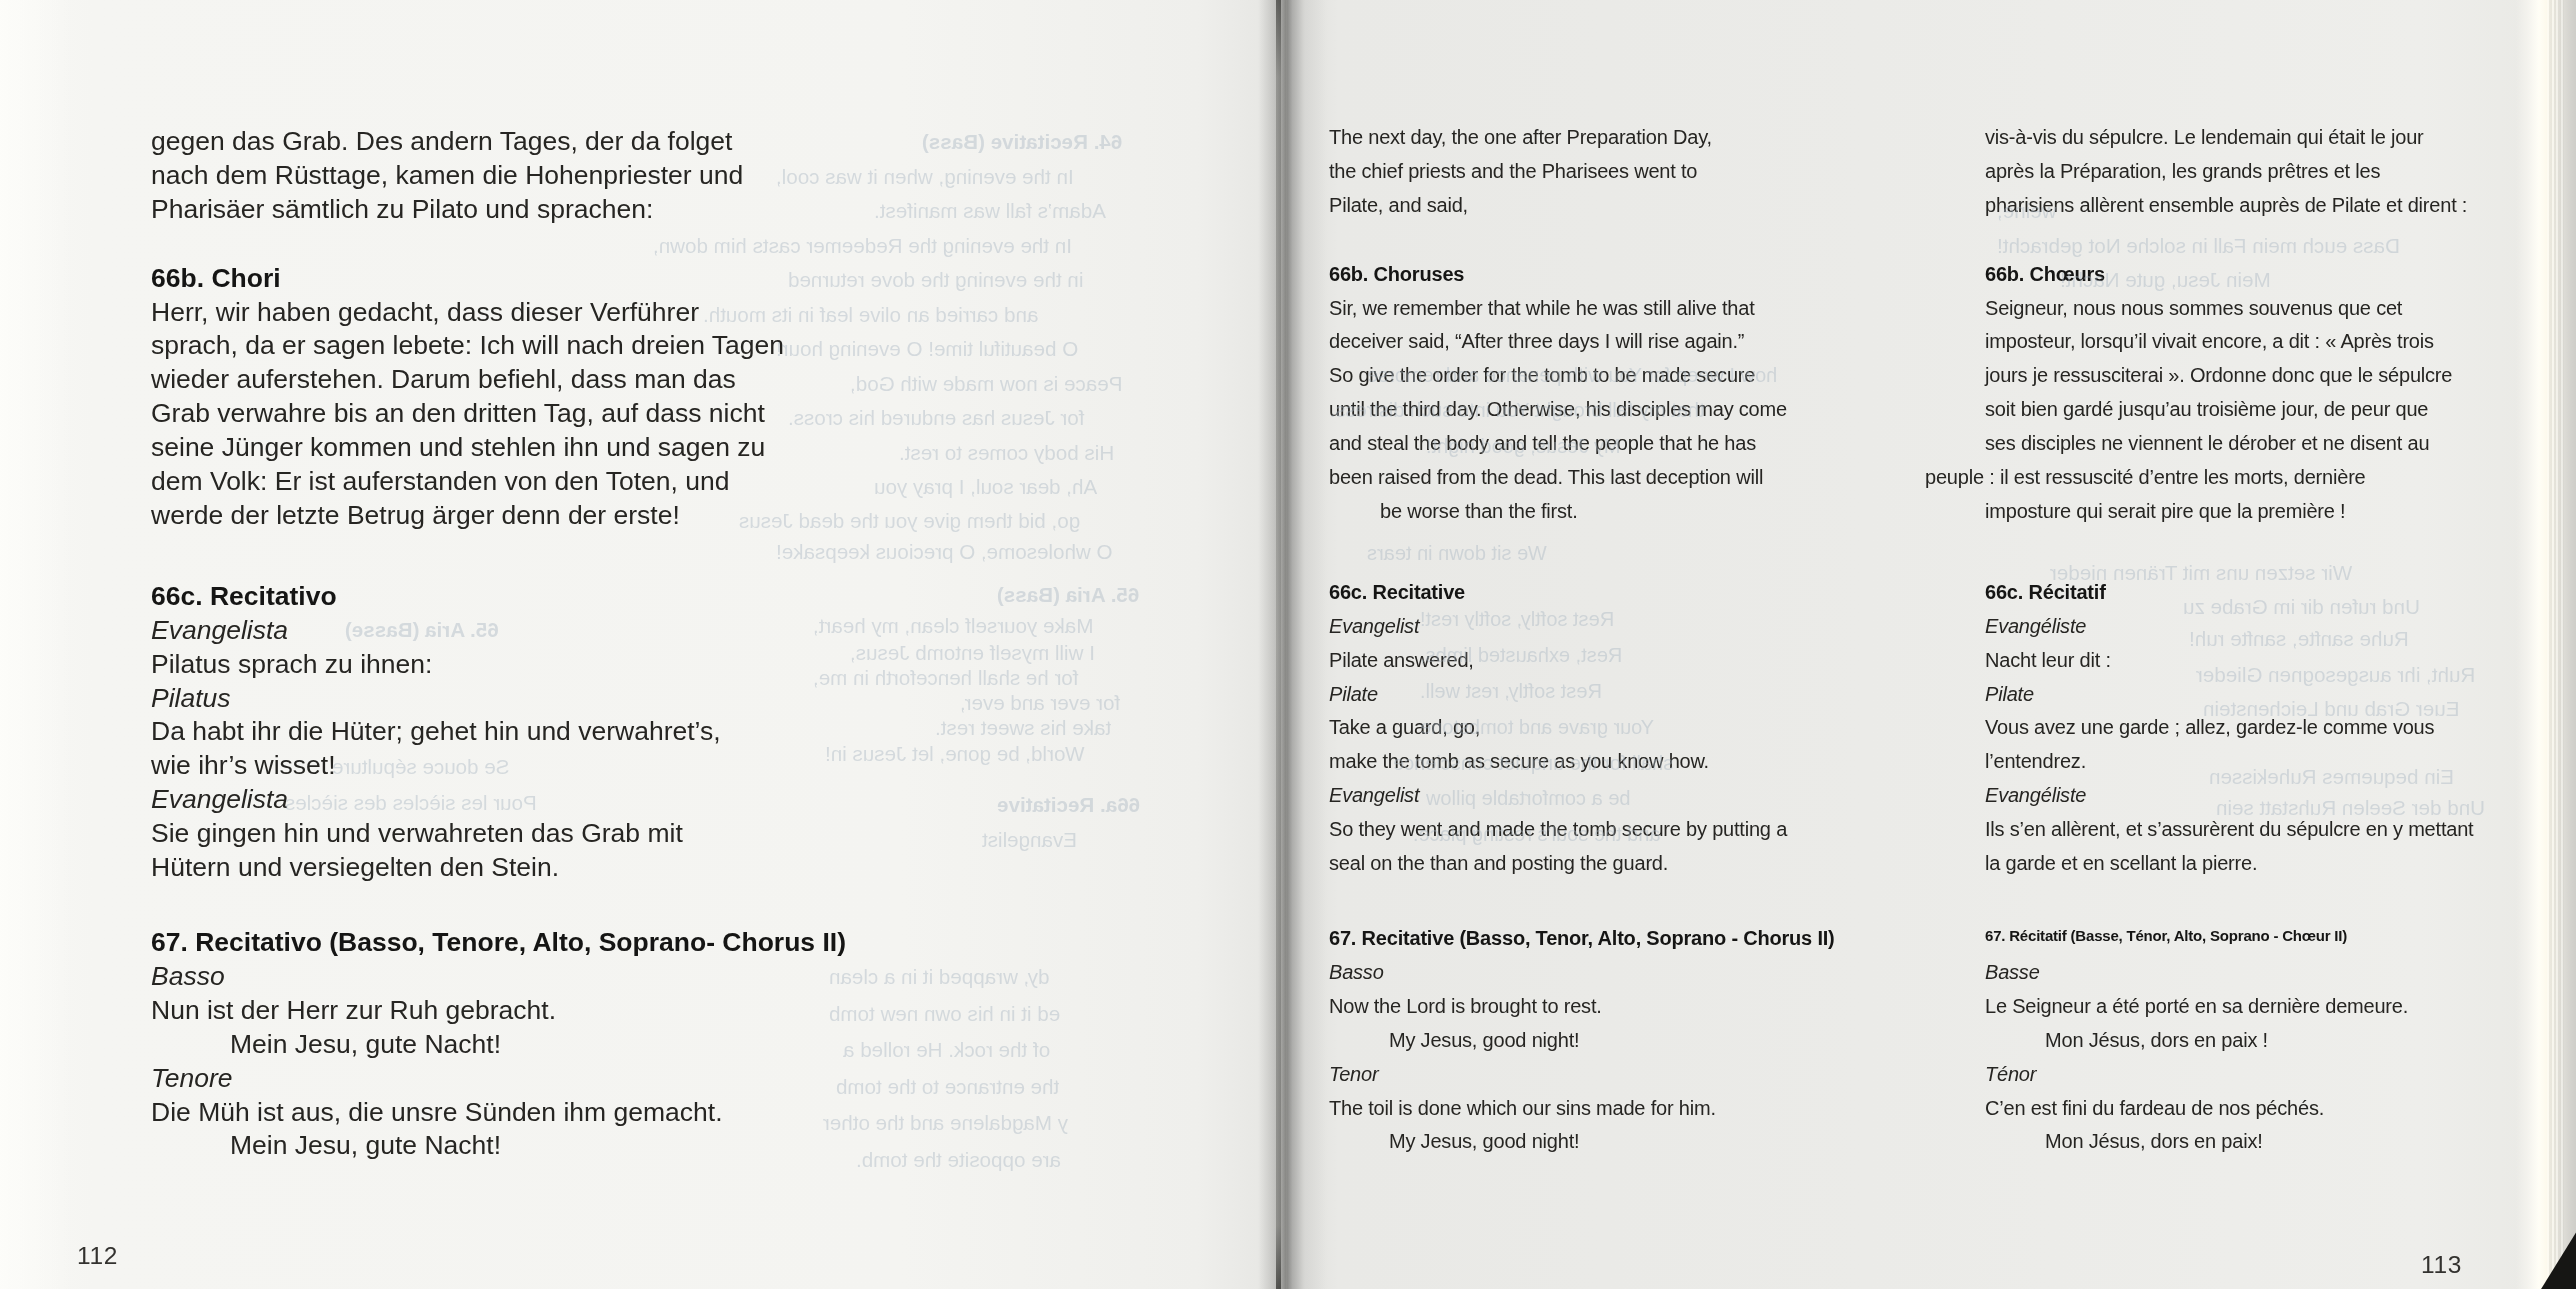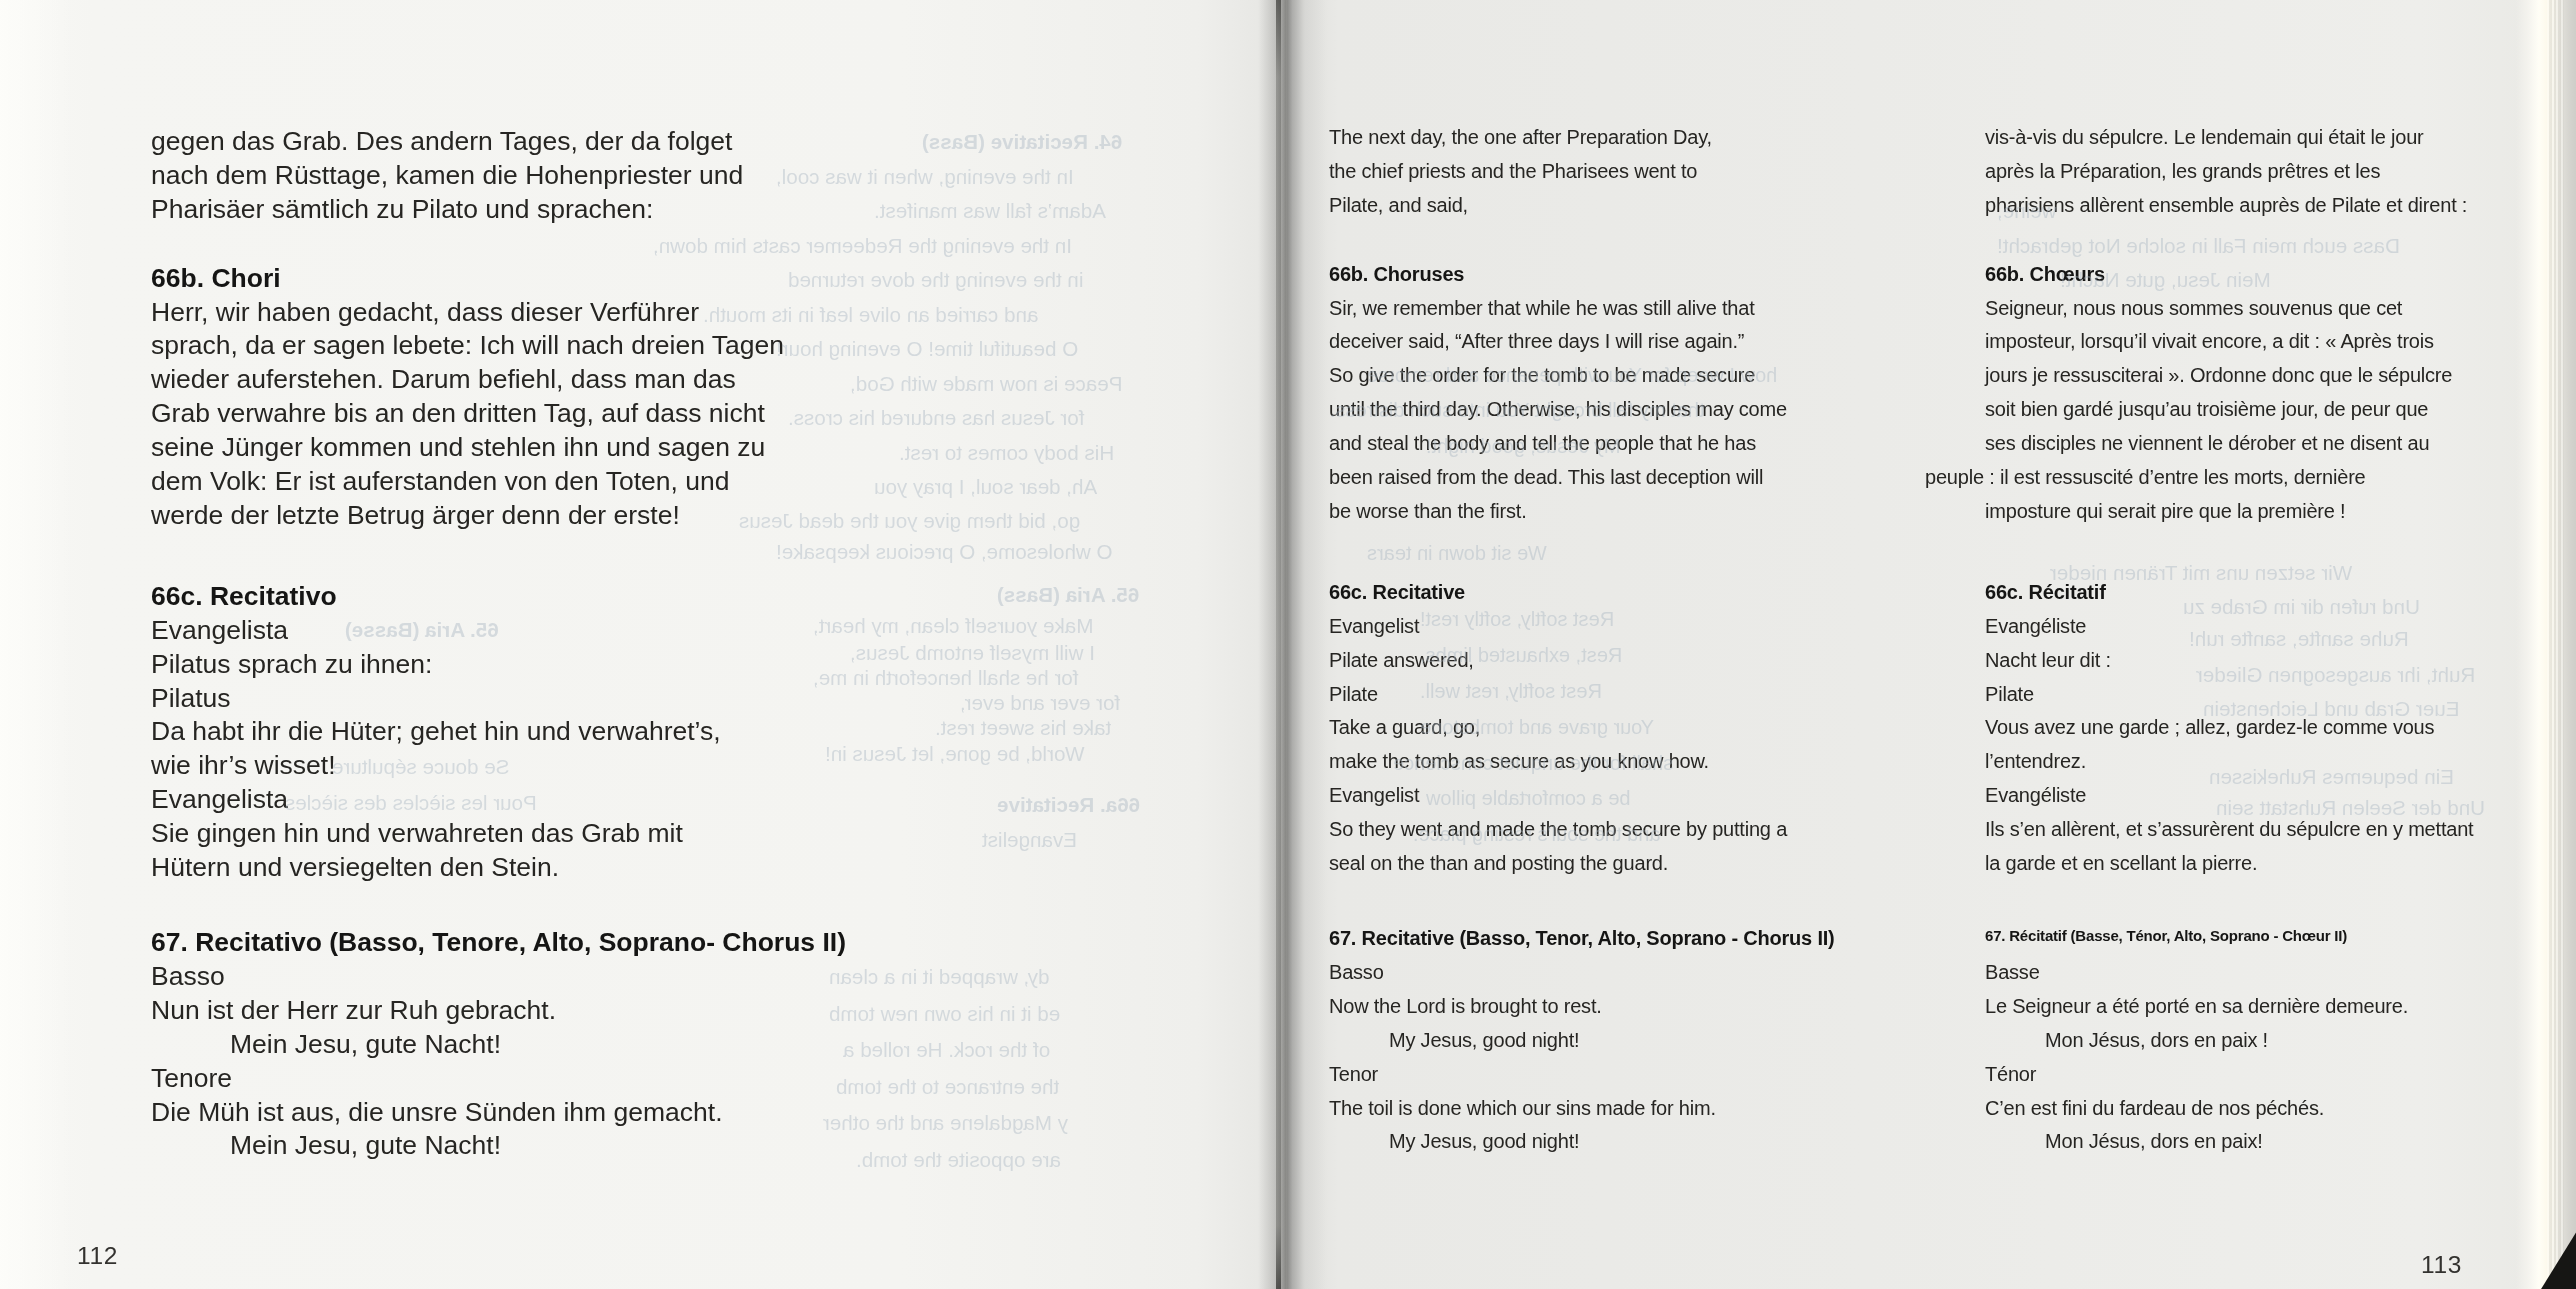--- a/index.html
+++ b/index.html
@@ -20,21 +20,21 @@
     background:linear-gradient(90deg,rgba(240,240,236,0) 0%,#f5f4ef 22%,#fffef6 38%,#fdf9ec 52%,#efede3 64%,#dddcd6 80%,#d3d2cd 92%,#cfcec9 100%);}
   #fore-edge-lines{position:absolute;left:2547px;top:0;width:17px;height:1290px;opacity:.5;
     background:repeating-linear-gradient(90deg,rgba(255,255,250,.8) 0 2px,rgba(205,203,196,.6) 2px 4.6px);}
   #corner-shadow{position:absolute;right:0;bottom:0;width:48px;height:80px;
     background:#161614;clip-path:polygon(100% 28%,26% 100%,100% 100%);}
   .pagenum{position:absolute;color:#33322f;letter-spacing:0.7px;}
   #pagenum-left{left:77px;top:1242px;font-size:24.5px;}
   #pagenum-right{left:2421px;top:1251px;font-size:24.5px;}
   .line{position:absolute;white-space:nowrap;color:#262522;}
   .line.h{font-weight:700;color:#151514;}
-  .line.i{}
+  .line.i{font-style:italic;}
   .bleed{position:absolute;white-space:nowrap;color:#a9b6c2;opacity:.42;
          transform:scaleX(-1);transform-origin:50% 50%;}
   .bleed.b{font-weight:700;}
 </style>
 </head>
 <body>
 
 <div id="spread">
   <div id="page-left" class="page"></div>
   <div id="page-right" class="page"></div>
@@ -76,21 +76,21 @@
       <div class="line " style="left: 1329px; top: 126px; font-size: 20px; letter-spacing: -0.2px;">The next day, the one after Preparation Day,</div>
       <div class="line " style="left: 1329px; top: 160px; font-size: 20px; letter-spacing: -0.2px;">the chief priests and the Pharisees went to</div>
       <div class="line " style="left: 1329px; top: 194px; font-size: 20px; letter-spacing: -0.2px;">Pilate, and said,</div>
       <div class="line h" style="left: 1329px; top: 263px; font-size: 20px; letter-spacing: -0.2px;">66b. Choruses</div>
       <div class="line " style="left: 1329px; top: 297px; font-size: 20px; letter-spacing: -0.2px;">Sir, we remember that while he was still alive that</div>
       <div class="line " style="left: 1329px; top: 330px; font-size: 20px; letter-spacing: -0.2px;">deceiver said, “After three days I will rise again.”</div>
       <div class="line " style="left: 1329px; top: 364px; font-size: 20px; letter-spacing: -0.2px;">So give the order for the tomb to be made secure</div>
       <div class="line " style="left: 1329px; top: 398px; font-size: 20px; letter-spacing: -0.2px;">until the third day. Otherwise, his disciples may come</div>
       <div class="line " style="left: 1329px; top: 432px; font-size: 20px; letter-spacing: -0.2px;">and steal the body and tell the people that he has</div>
       <div class="line " style="left: 1329px; top: 466px; font-size: 20px; letter-spacing: -0.2px;">been raised from the dead. This last deception will</div>
-      <div class="line " style="left: 1329px; top: 500px; font-size: 20px; letter-spacing: -0.2px;">be worse than the first.</div>
+      <div class="line " style="left: 1380px; top: 500px; font-size: 20px; letter-spacing: -0.2px;">be worse than the first.</div>
       <div class="line h" style="left: 1329px; top: 581px; font-size: 20px; letter-spacing: -0.2px;">66c. Recitative</div>
       <div class="line i" style="left: 1329px; top: 615px; font-size: 20px; letter-spacing: -0.2px;">Evangelist</div>
       <div class="line " style="left: 1329px; top: 649px; font-size: 20px; letter-spacing: -0.2px;">Pilate answered,</div>
       <div class="line i" style="left: 1329px; top: 683px; font-size: 20px; letter-spacing: -0.2px;">Pilate</div>
       <div class="line " style="left: 1329px; top: 716px; font-size: 20px; letter-spacing: -0.2px;">Take a guard, go,</div>
       <div class="line " style="left: 1329px; top: 750px; font-size: 20px; letter-spacing: -0.2px;">make the tomb as secure as you know how.</div>
       <div class="line i" style="left: 1329px; top: 784px; font-size: 20px; letter-spacing: -0.2px;">Evangelist</div>
       <div class="line " style="left: 1329px; top: 818px; font-size: 20px; letter-spacing: -0.2px;">So they went and made the tomb secure by putting a</div>
       <div class="line " style="left: 1329px; top: 852px; font-size: 20px; letter-spacing: -0.2px;">seal on the than and posting the guard.</div>
       <div class="line h" style="left: 1329px; top: 927px; font-size: 20px; letter-spacing: -0.2px;">67. Recitative (Basso, Tenor, Alto, Soprano - Chorus II)</div>

